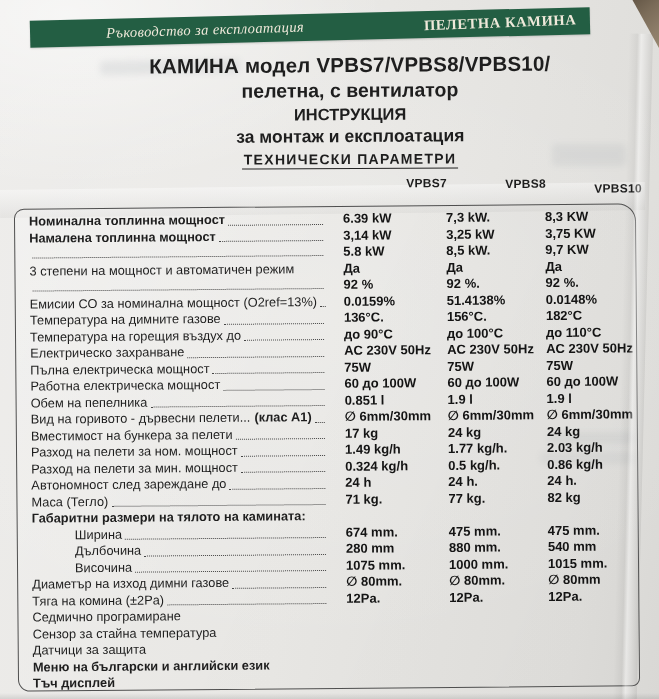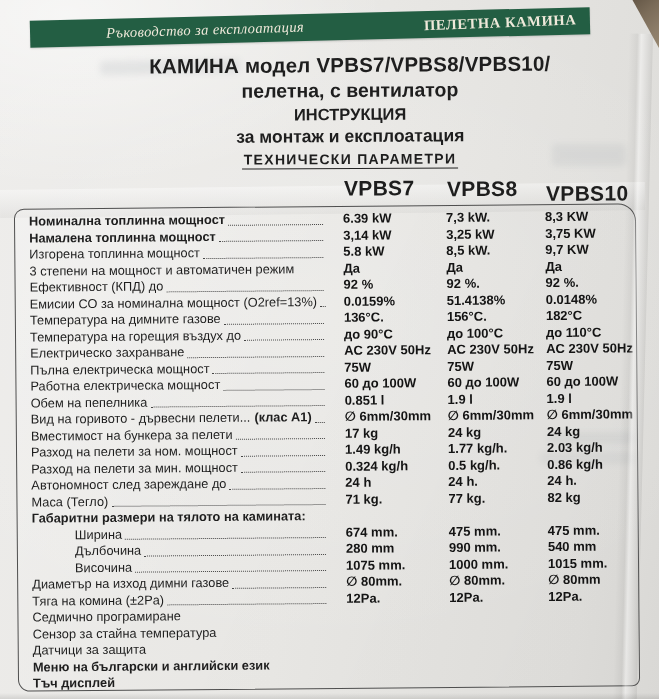--- a/index.html
+++ b/index.html
@@ -47,21 +47,21 @@
   .t1{font-size:20.5px;font-weight:bold;line-height:26px;letter-spacing:0.2px;}
   .t2{font-size:19.5px;font-weight:bold;line-height:25px;}
   .t3{font-size:16.5px;font-weight:bold;line-height:22px;}
   .t4{font-size:17.5px;font-weight:bold;line-height:22px;}
   .section{position:absolute;left:40px;top:150px;width:620px;text-align:center;transform:rotate(-0.3deg);}
   .section span{font-size:14px;font-weight:bold;letter-spacing:1.3px;
     border-bottom:1.6px solid #222;padding:0 2px 1px 2px;}
 
   
   .colheads{position:absolute;left:344px;top:176px;display:flex;transform:rotate(-0.2deg);}
-  .ch{font-weight:bold;font-size:21px;letter-spacing:0.3px;}
+  .ch{font-weight:bold;font-size:12px;letter-spacing:0.3px;text-align:right;}
   .ch1{width:103px;}
   .ch2{width:99px;transform:translateY(1px);}
   .ch3{width:96px;transform:translateY(6px);}
 
   
   .tbox{position:absolute;left:16px;top:206px;width:622px;height:483px;
     border:1.5px solid #4f4f4f;border-radius:10px 18px 8px 12px;
     transform:rotate(-0.5deg);box-sizing:border-box;
     background:linear-gradient(115deg,rgba(255,255,255,0.25),rgba(255,255,255,0) 40%,rgba(0,0,0,0.015));
     overflow:hidden;}
@@ -128,38 +128,36 @@
           <span class="lwrap">
             <span class="lbl">Намалена топлинна мощност</span>
             <span class="leader"></span>
           </span>
           <span class="v v0">3,14 kW</span>
           <span class="v v1">3,25 kW</span>
           <span class="v v2">3,75 KW</span>
         </div>
         <div class="trow">
           <span class="lwrap">
-            <span class="lbl">Изгорена топлинна мощност</span>
             <span class="leader"></span>
           </span>
           <span class="v v0">5.8  kW</span>
           <span class="v v1">8,5  kW.</span>
           <span class="v v2">9,7 KW</span>
         </div>
         <div class="trow">
           <span class="lwrap">
             <span class="lbl">3 степени на мощност и автоматичен режим</span>
           </span>
           <span class="v v0">Да</span>
           <span class="v v1">Да</span>
           <span class="v v2">Да</span>
         </div>
         <div class="trow">
           <span class="lwrap">
-            <span class="lbl">Ефективност (КПД)  до</span>
             <span class="leader"></span>
           </span>
           <span class="v v0">92 %</span>
           <span class="v v1">92 %.</span>
           <span class="v v2">92 %.</span>
         </div>
         <div class="trow">
           <span class="lwrap">
             <span class="lbl">Емисии СО за номинална мощност (O2ref=13%)</span>
             <span class="leader"></span>
@@ -290,21 +288,21 @@
           <span class="v v0">674 mm.</span>
           <span class="v v1">475 mm.</span>
           <span class="v v2">475 mm.</span>
         </div>
         <div class="trow indent">
           <span class="lwrap">
             <span class="lbl">Дълбочина</span>
             <span class="leader"></span>
           </span>
           <span class="v v0">280 mm</span>
-          <span class="v v1">990 mm.</span>
+          <span class="v v1">880 mm.</span>
           <span class="v v2">540 mm</span>
         </div>
         <div class="trow indent">
           <span class="lwrap">
             <span class="lbl">Височина</span>
             <span class="leader"></span>
           </span>
           <span class="v v0">1075 mm.</span>
           <span class="v v1">1000 mm.</span>
           <span class="v v2">1015 mm.</span>

